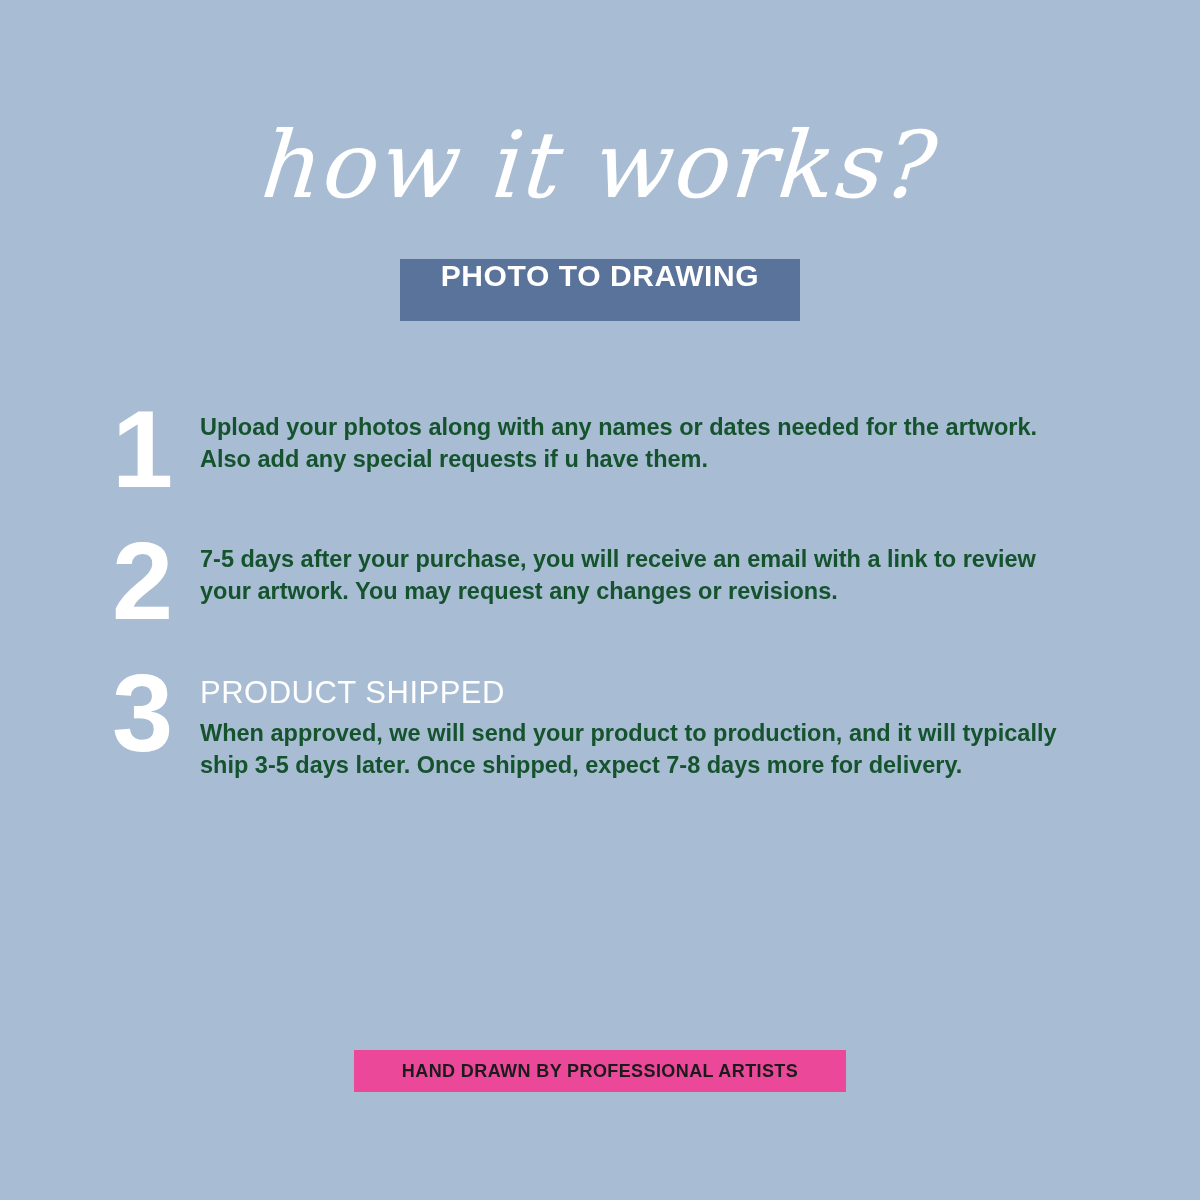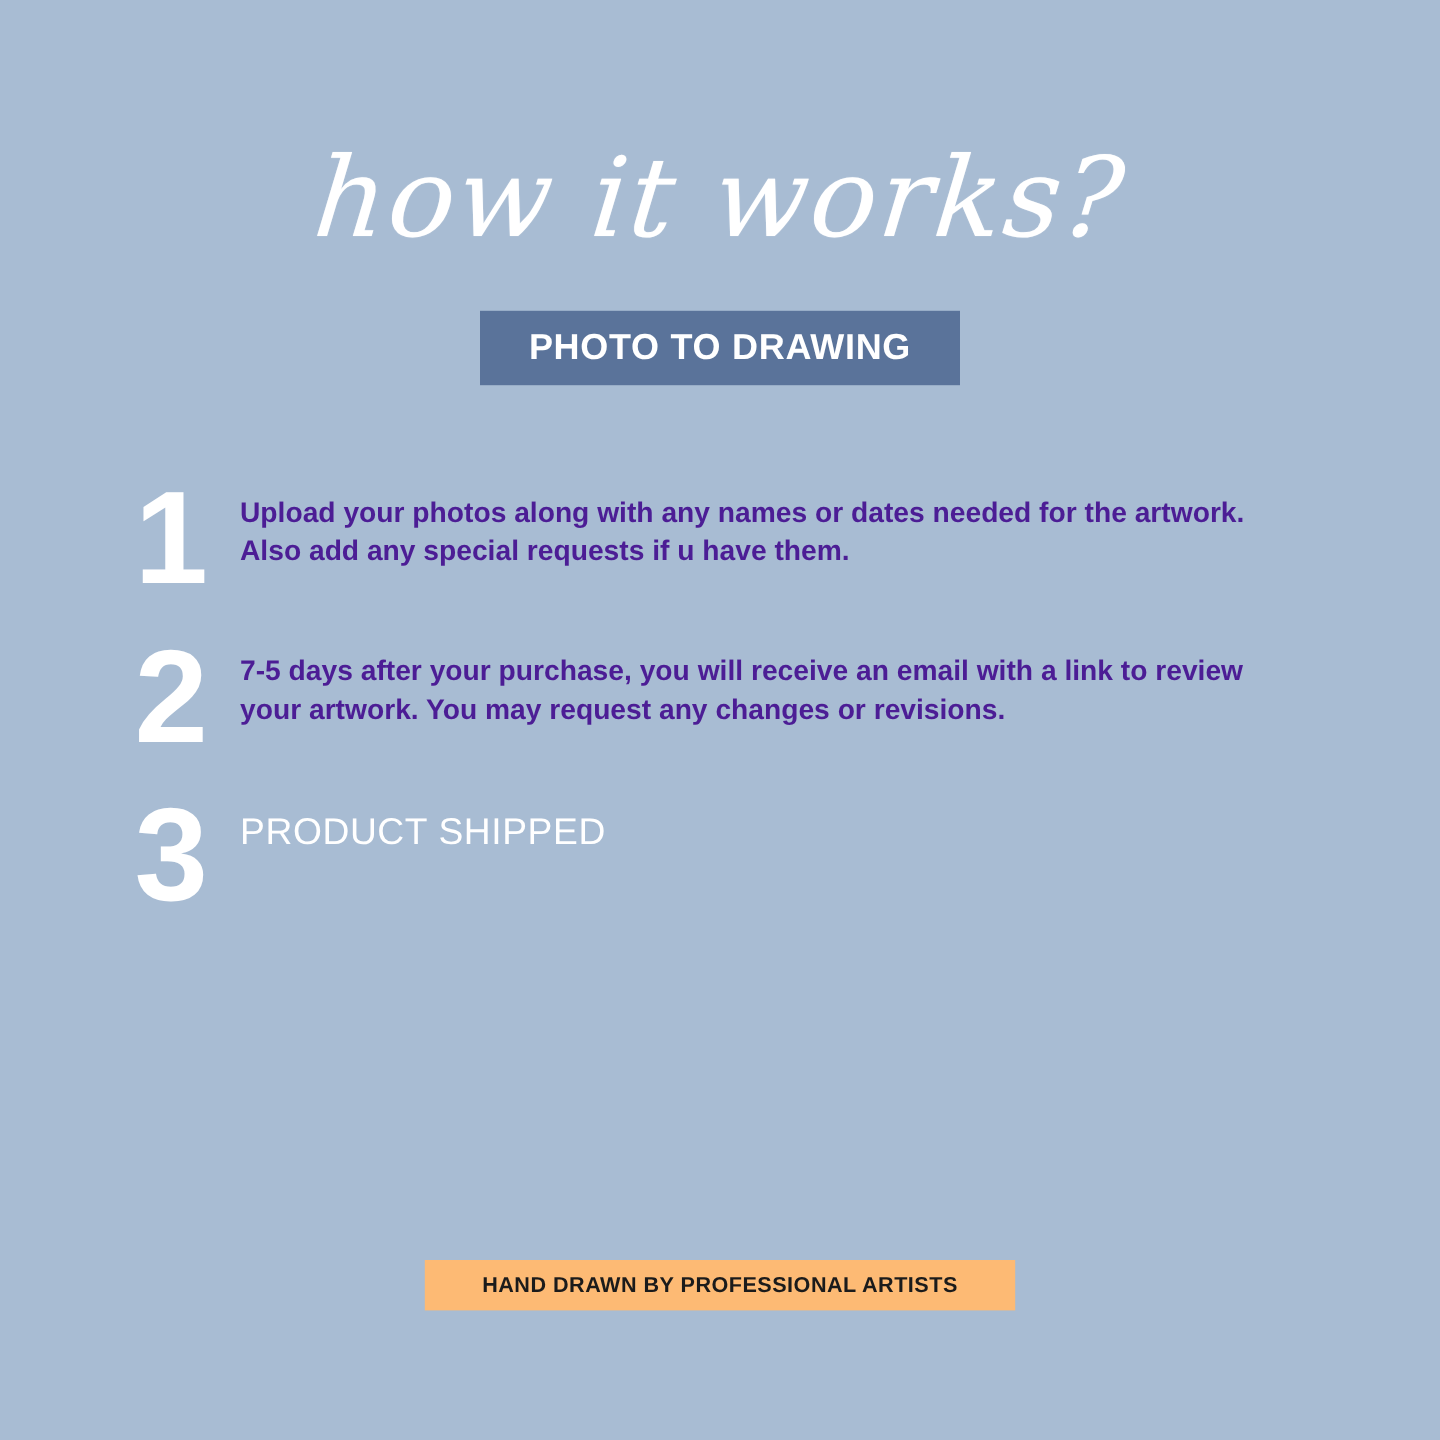--- a/index.html
+++ b/index.html
@@ -41,21 +41,20 @@
     text-shadow: 0 0 1px rgba(255,255,255,0.45);
   }
 
   
   .product-banner {
     margin-top: 44px;
     background: #5a739a;
     width: 400px;
     height: 62px;
     display: flex;
-    align-items: center;
     justify-content: center;
   }
   .product-banner .label {
     font-size: 30px;
     font-weight: bold;
     letter-spacing: 0.6px;
     color: #ffffff;
     white-space: nowrap;
   }
 
@@ -97,31 +96,31 @@
     font-weight: 400;
     letter-spacing: 0.5px;
     color: #ffffff;
     margin-bottom: 6px;
   }
 
   .step-desc {
     font-size: 23.5px;
     line-height: 32px;
     font-weight: bold;
-    color: #4c1d95;
+    color: #14532d;
     max-width: 880px;
   }
 
   
   .footer-badge {
     position: absolute;
     left: 50%;
     transform: translateX(-50%);
     top: 1050px;
-    background: #fdba74;
+    background: #ec4899;
     width: 492px;
     height: 42px;
     display: flex;
     align-items: center;
     justify-content: center;
   }
   .footer-badge .label {
     color: #1b1b1b;
     font-size: 18px;
     font-weight: bold;
@@ -153,20 +152,21 @@
       <div class="step-number">2</div>
       <div class="step-body">
         <div class="step-desc">7-5 days after your purchase, you will receive an email with a link to review your artwork. You may request any changes or revisions.</div>
       </div>
     </div>
 
     <div class="step">
       <div class="step-number">3</div>
       <div class="step-body">
         <div class="step-title">PRODUCT SHIPPED</div>
+        <div class="step-desc">When approved, we will send your product to production, and it will typically ship 3-5 days later. Once shipped, expect 7-8 days more for delivery.</div>
       </div>
     </div>
 
   </div>
 
   <div class="footer-badge">
     <span class="label">HAND DRAWN BY PROFESSIONAL ARTISTS</span>
   </div>
 
 </div>

